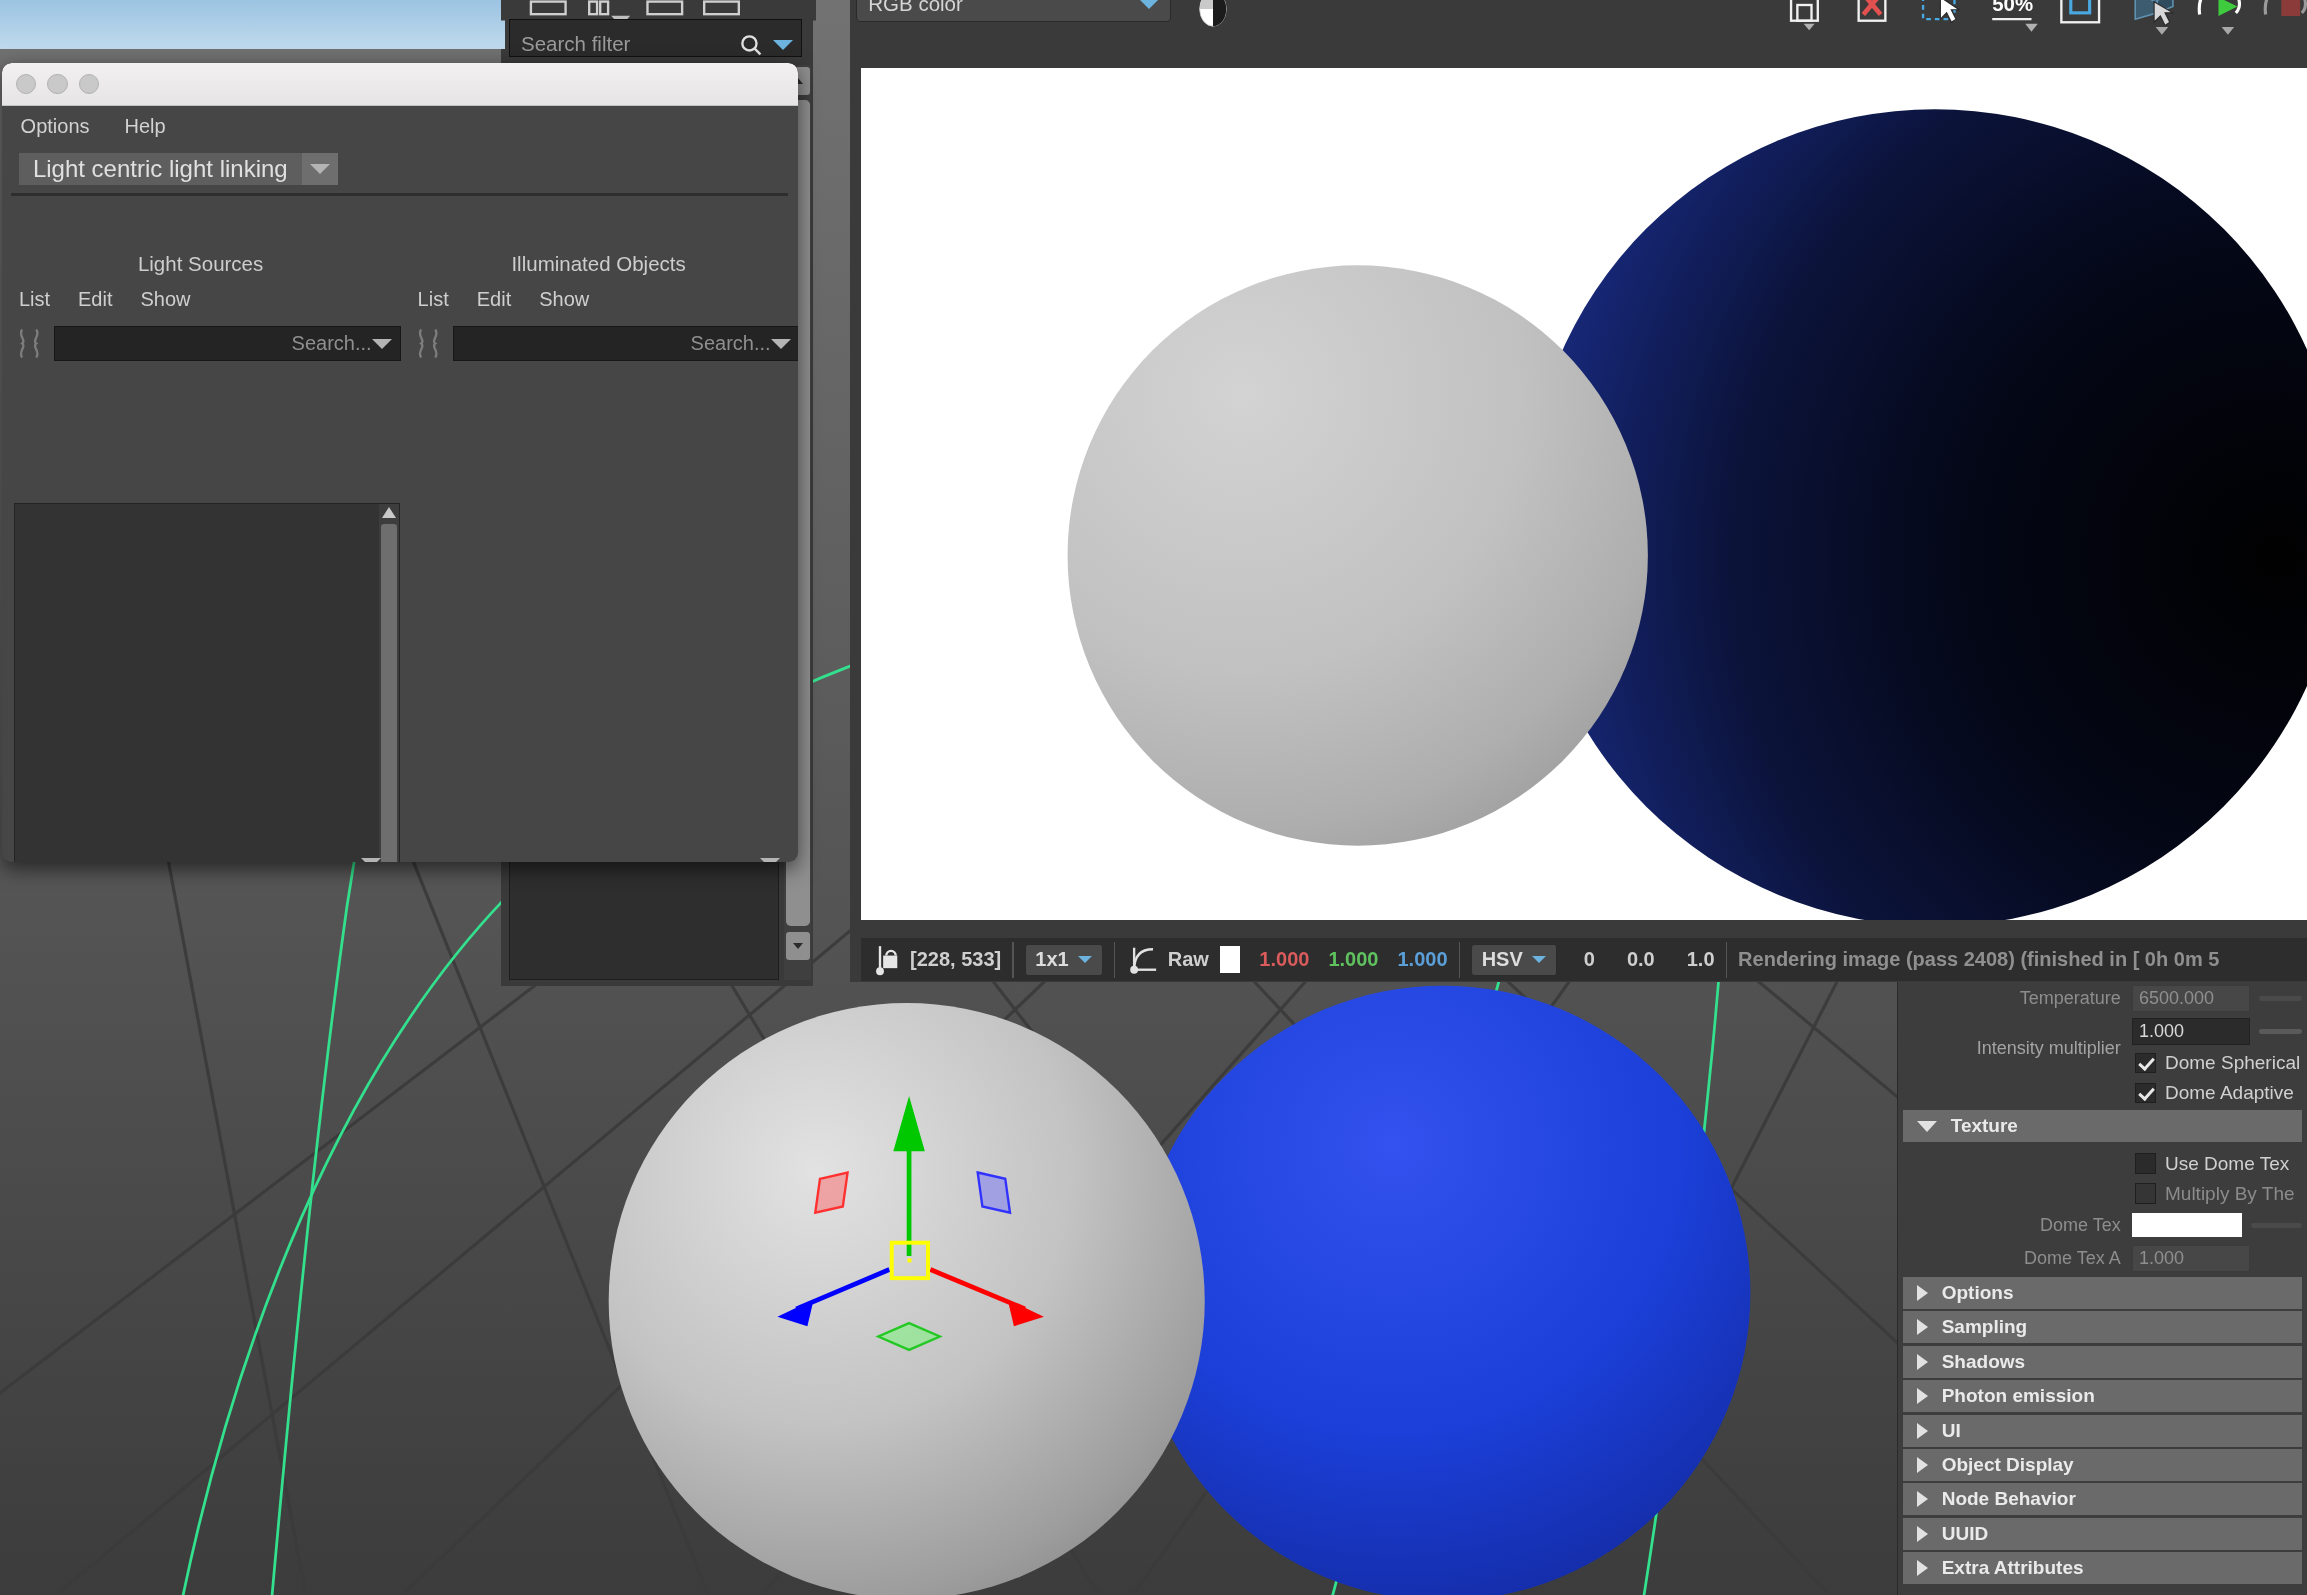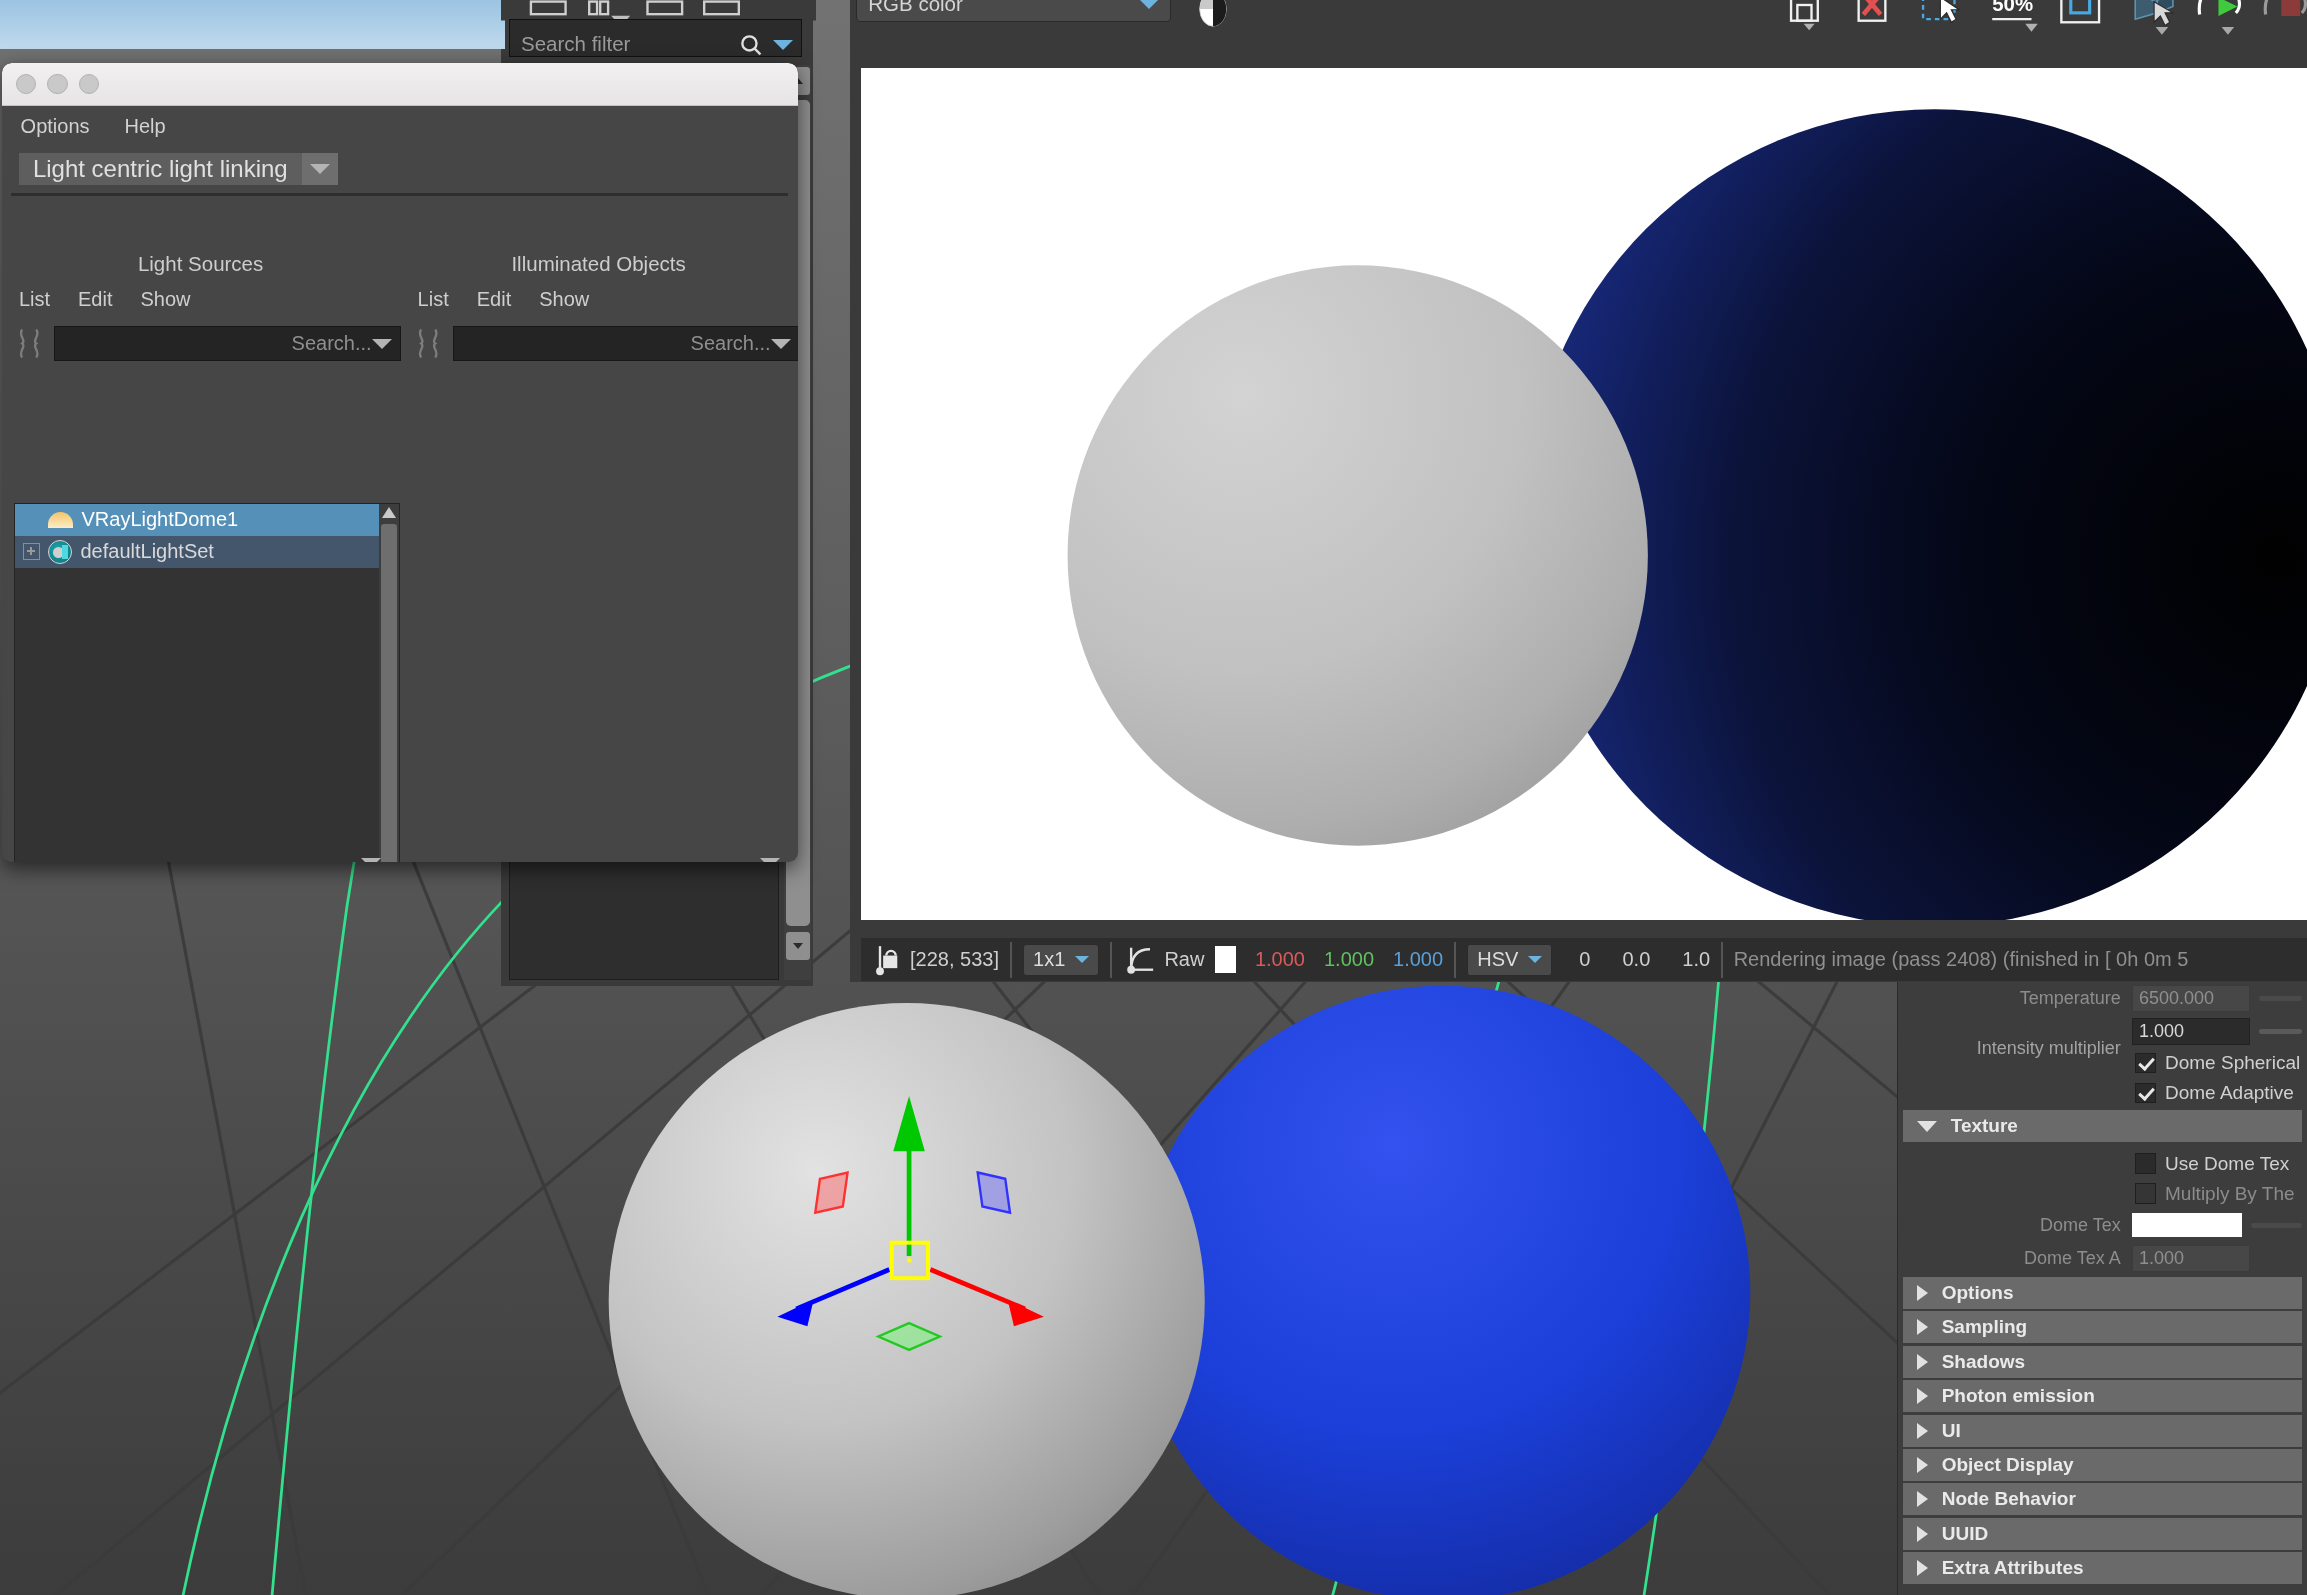--- a/index.html
+++ b/index.html
@@ -85,21 +85,21 @@
 
   
   #render-view { left:850px; top:0; width:1457px; height:982px; background:#3a3a3a; }
   #render-canvas {
     position:absolute; left:11px; top:68px; width:1446px; height:852px;
     background:#ffffff; overflow:hidden;
   }
   #render-toolbar { position:absolute; left:0; top:0; width:1457px; height:57px; background:#3a3a3a; }
   #render-status {
     position:absolute; left:11px; top:938px; width:1446px; height:43px;
-    background:#2d2d2d; display:flex; align-items:center; color:#cfcfcf; font-size:20px;
+    background:#2d2d2d; display:flex; align-items:center; color:#cfcfcf; font-size:20px;font-weight:bold;
   }
   .sb-sep { width:1.6px; height:36px; background:#555; margin:0 11px; flex:none; }
   .sb-btn {
     background:#4a4a4a; border:0.8px solid #2b2b2b; border-radius:3.2px;
     height:32px; display:flex; align-items:center; gap:9.5px; padding:0 9.5px; color:#ddd;
   }
   .combo {
     background:#4a4a4a; border:0.8px solid #2a2a2a; border-radius:4px;
     height:36px; display:flex; align-items:center; justify-content:space-between;
     padding:0 11px; color:#d5d5d5; font-size:20.5px;
@@ -580,32 +580,20 @@
         <path d="M8 4 C2 12 14 18 8 22 C14 26 2 32 8 40" fill="none" stroke="#7d7d7d" stroke-width="3"></path>
         <path d="M26 4 C32 12 20 18 26 22 C20 26 32 32 26 40" fill="none" stroke="#7d7d7d" stroke-width="3"></path>
       </svg>
     </div>
     <div class="abs search-box" style="left:451px;top:263px;width:347px;">
       <span>Search...</span>
       <span class="tri-down"></span>
     </div>
 
     <div class="abs list-pane" style="left:12.6px;top:307px;width:386px;height:512px;">
-      <div id="left-list" style="position:absolute;left:0;top:0;right:20.5px;">
-          <div class="list-row sel">
-            <span class="spacer22"></span>
-            <span class="icon-dome"></span>
-            <span>VRayLightDome1</span>
-          </div>
-          <div class="list-row sel2">
-            <span class="expander"></span>
-            <span class="icon-lightset"></span>
-            <span>defaultLightSet</span>
-          </div>
-        </div>
       <div class="vscroll">
         <div style="position:absolute;left:3.2px;top:3.2px;width:14px;height:0;border-left:7px solid transparent;border-right:7px solid transparent;border-bottom:11px solid #c9c9c9;"></div>
         <div class="vthumb" style="top:20.5px;height:442px;"></div>
       </div>
     </div>
 
     <span class="abs tri-down" style="left:359px;top:795px;"></span>
     <span class="abs tri-down" style="left:758px;top:795px;"></span>
   </div>
 

